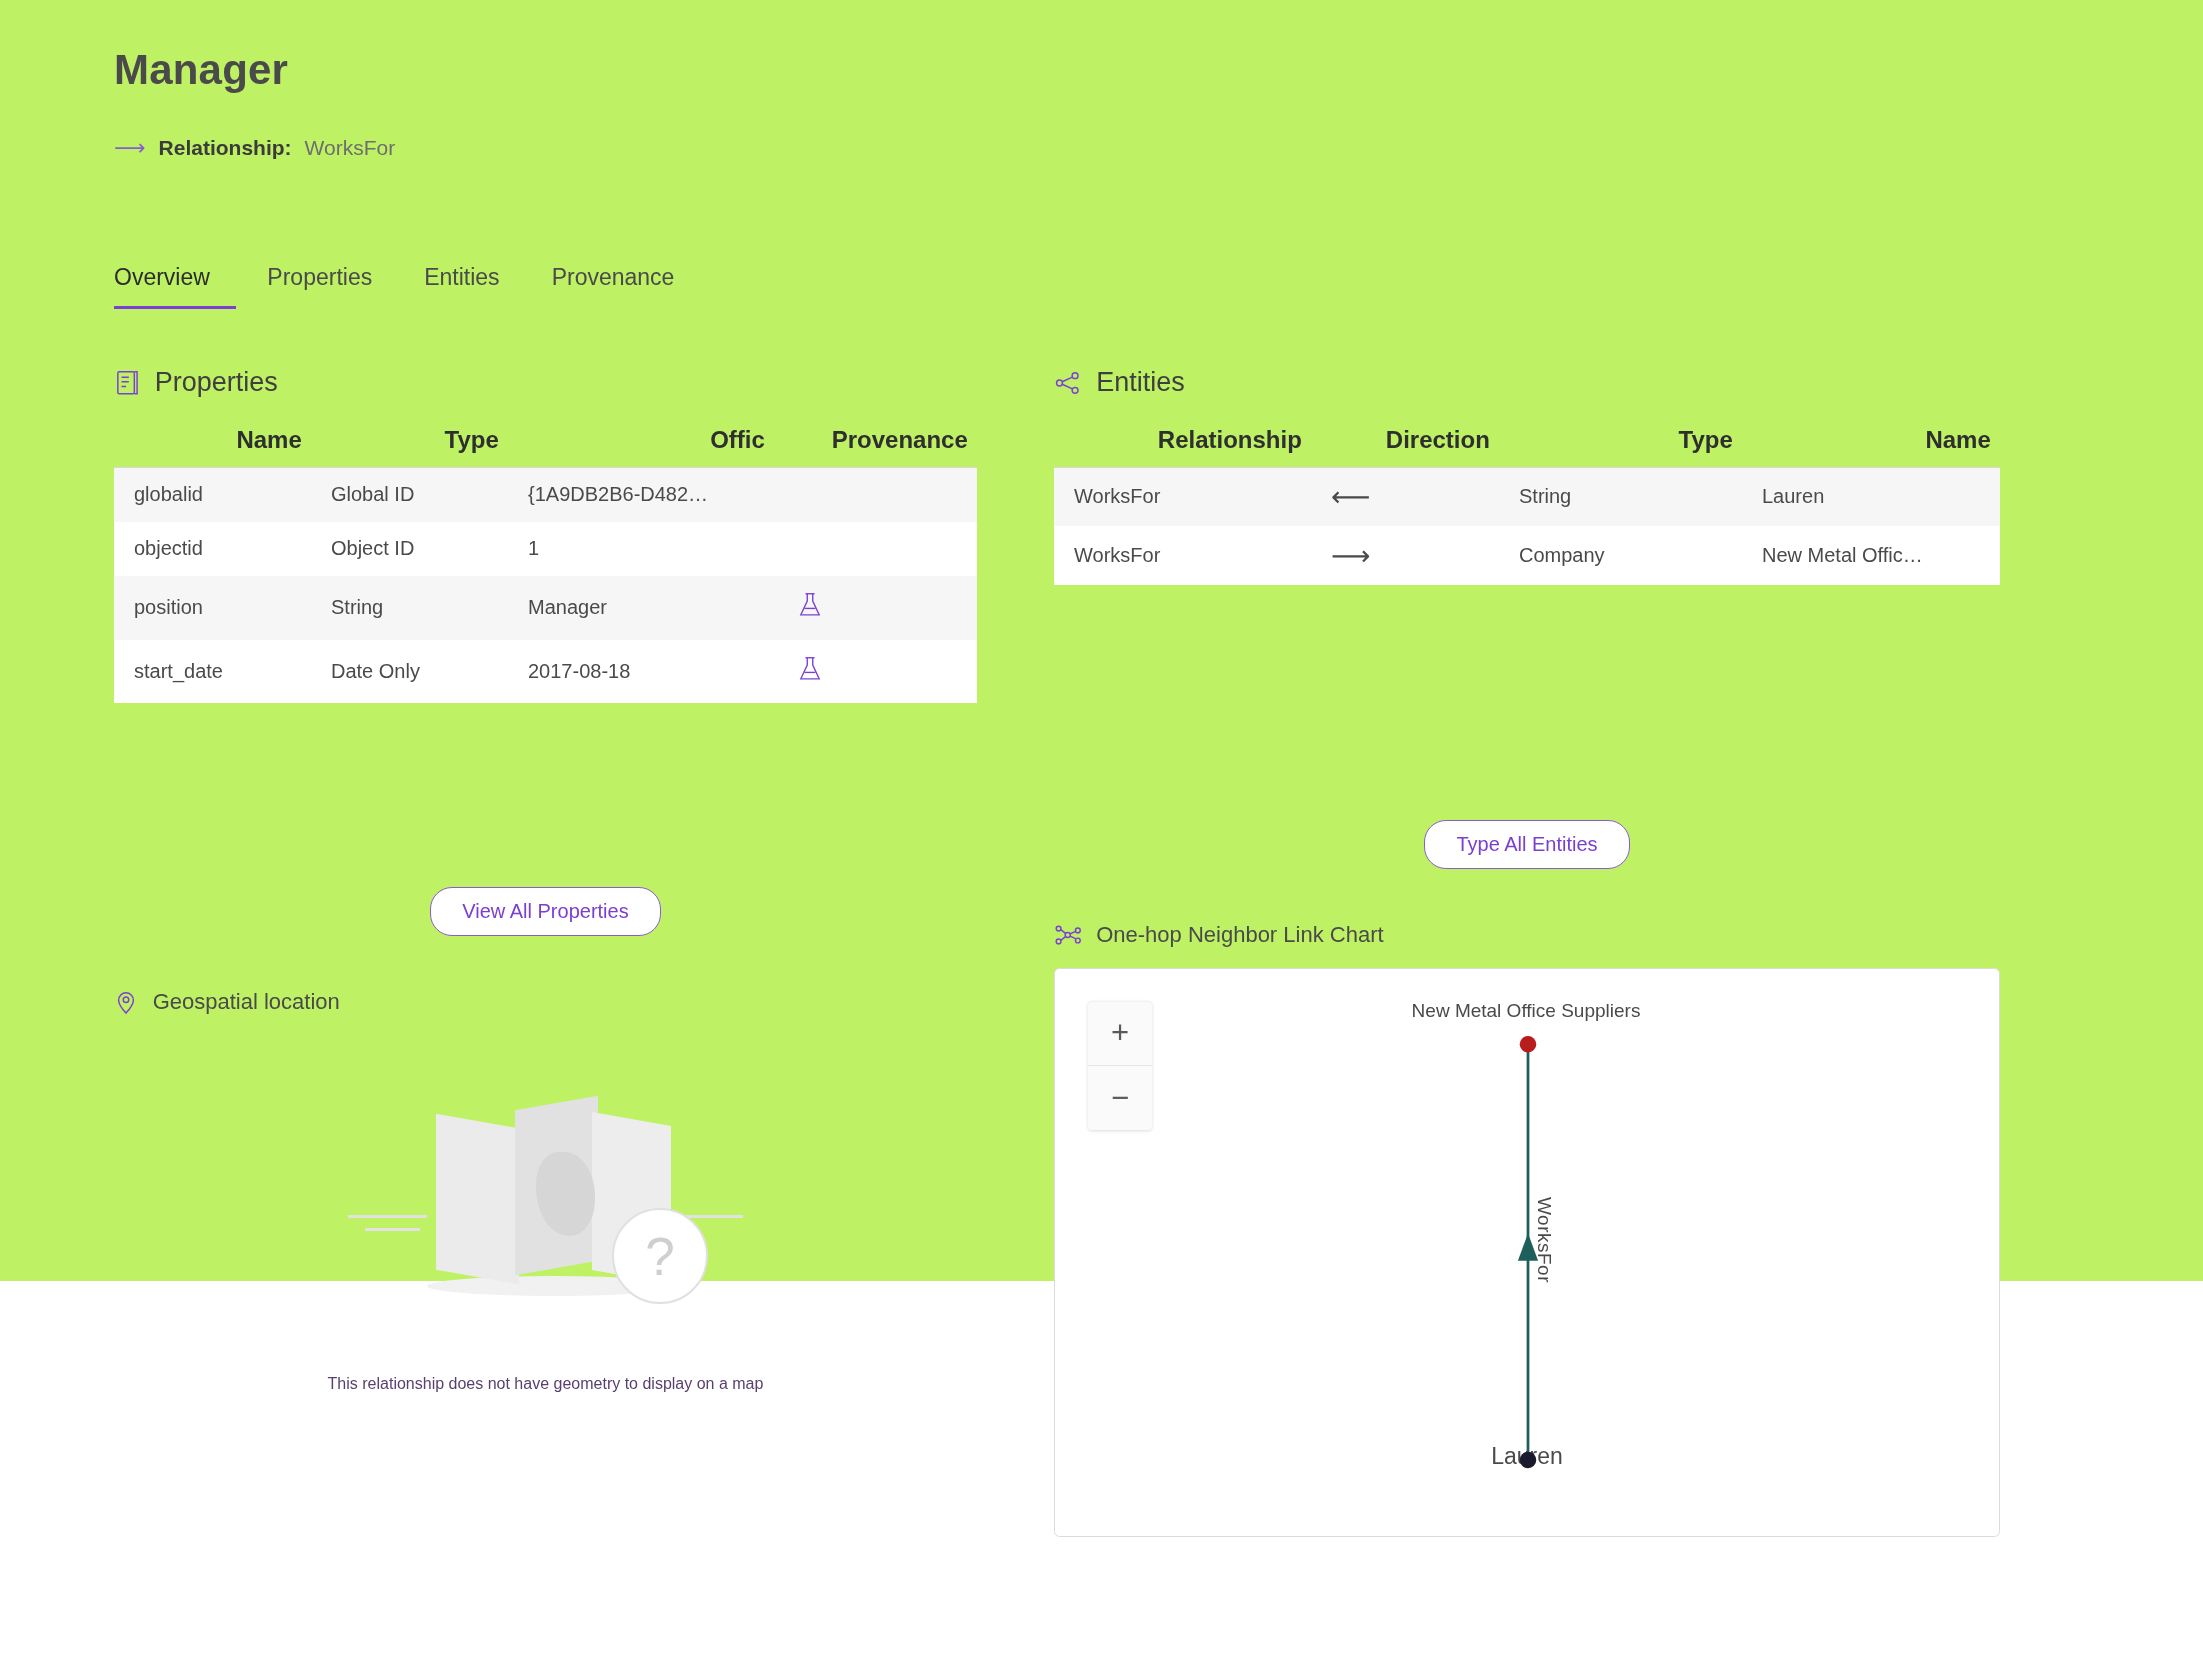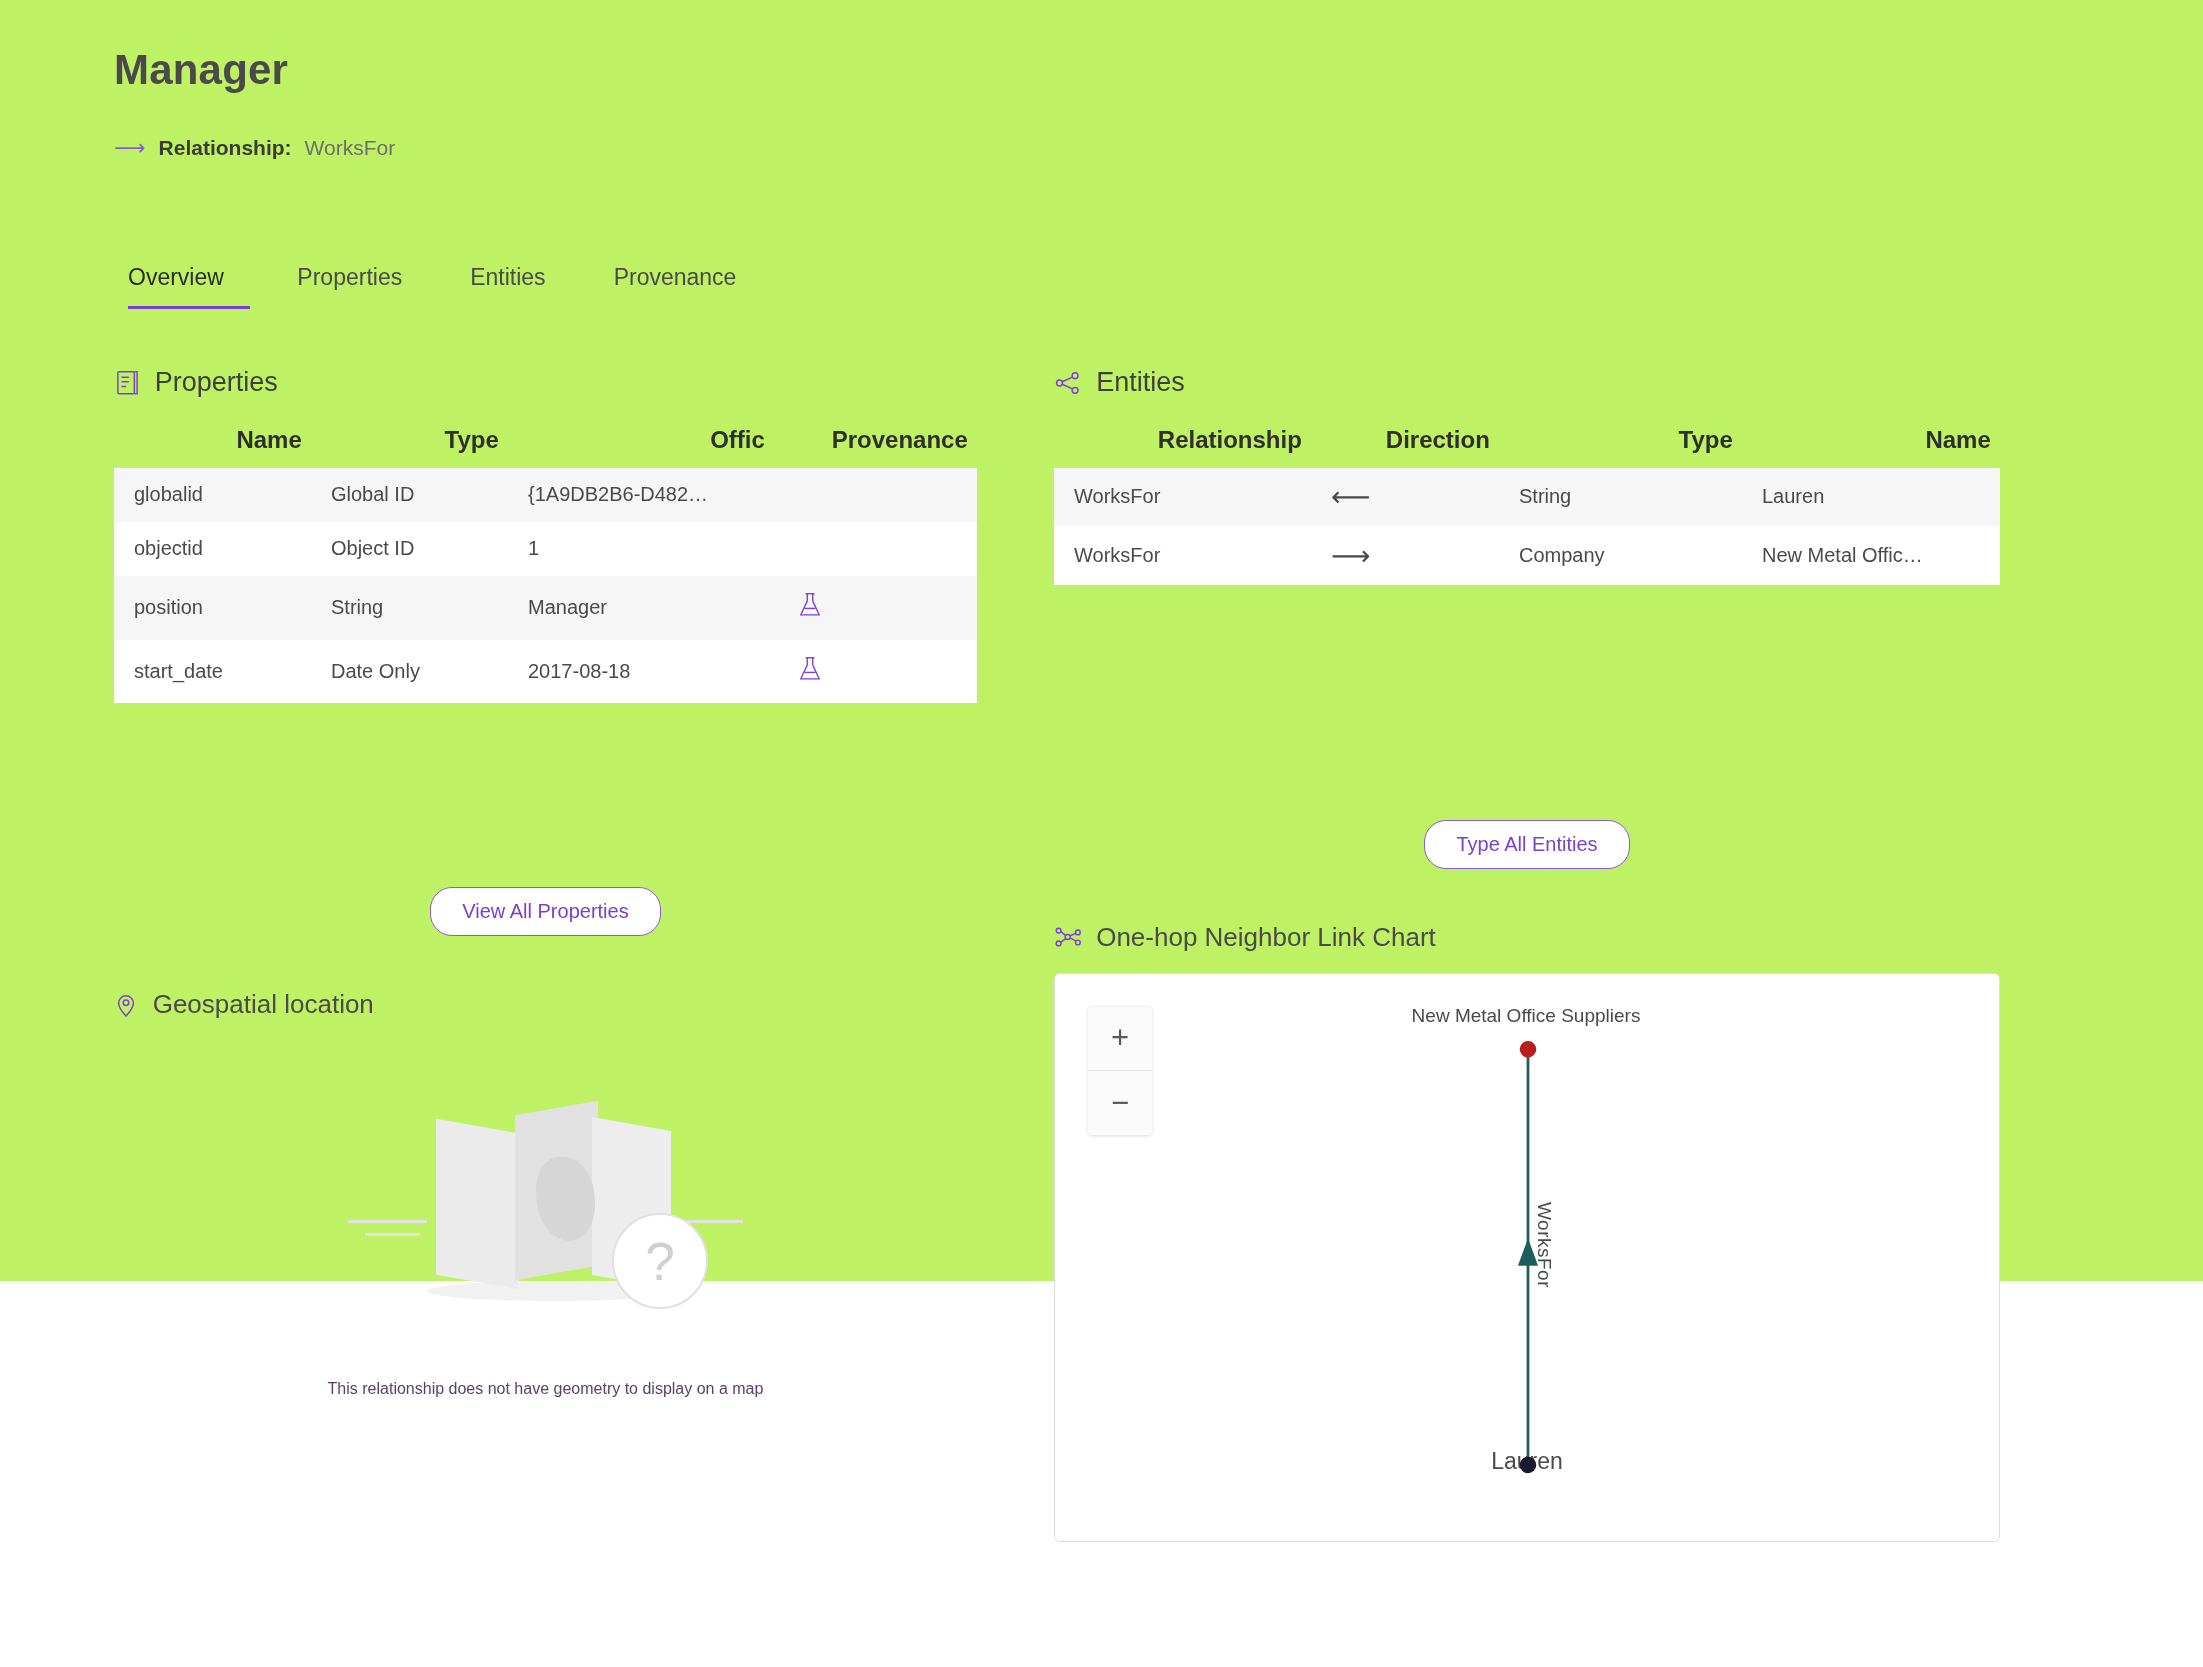--- a/index.html
+++ b/index.html
@@ -67,23 +67,23 @@
   }
   .action-item .ico {
     width: 27.5px; height: 27.5px;
     display: flex; align-items: center; justify-content: center;
     color: #6b6b6b;
   }
 
   
   .tabs {
     position: absolute;
-    left: 128px; top: 264px;
-    display: flex;
-    gap: 16px;
+    left: 114px; top: 264px;
+    display: flex;
+    gap: 0;
   }
   .tab {
     font-size: 23px;
     color: #4a4a4a;
     padding: 0 26px 14.7px 26px;
     cursor: pointer;
     border-bottom: 3.7px solid transparent;
   }
   .tab:first-child { padding-left: 0; margin-right: 5.5px; }
   .tab.active {
@@ -157,21 +157,21 @@
     padding: 12px 31px;
     cursor: pointer;
     font-family: "Liberation Sans", sans-serif;
   }
 
   
   .sub-head {
     display: flex;
     align-items: center;
     gap: 14.7px;
-    font-size: 26px;
+    font-size: 22px;
     color: #4a4a4a;
     margin-top: 53px;
   }
   .sub-head .ico { color: #7c3fd4; display:flex; align-items:center; }
 
   
   .map-empty {
     position: relative;
     height: 478px;
     display: flex;

